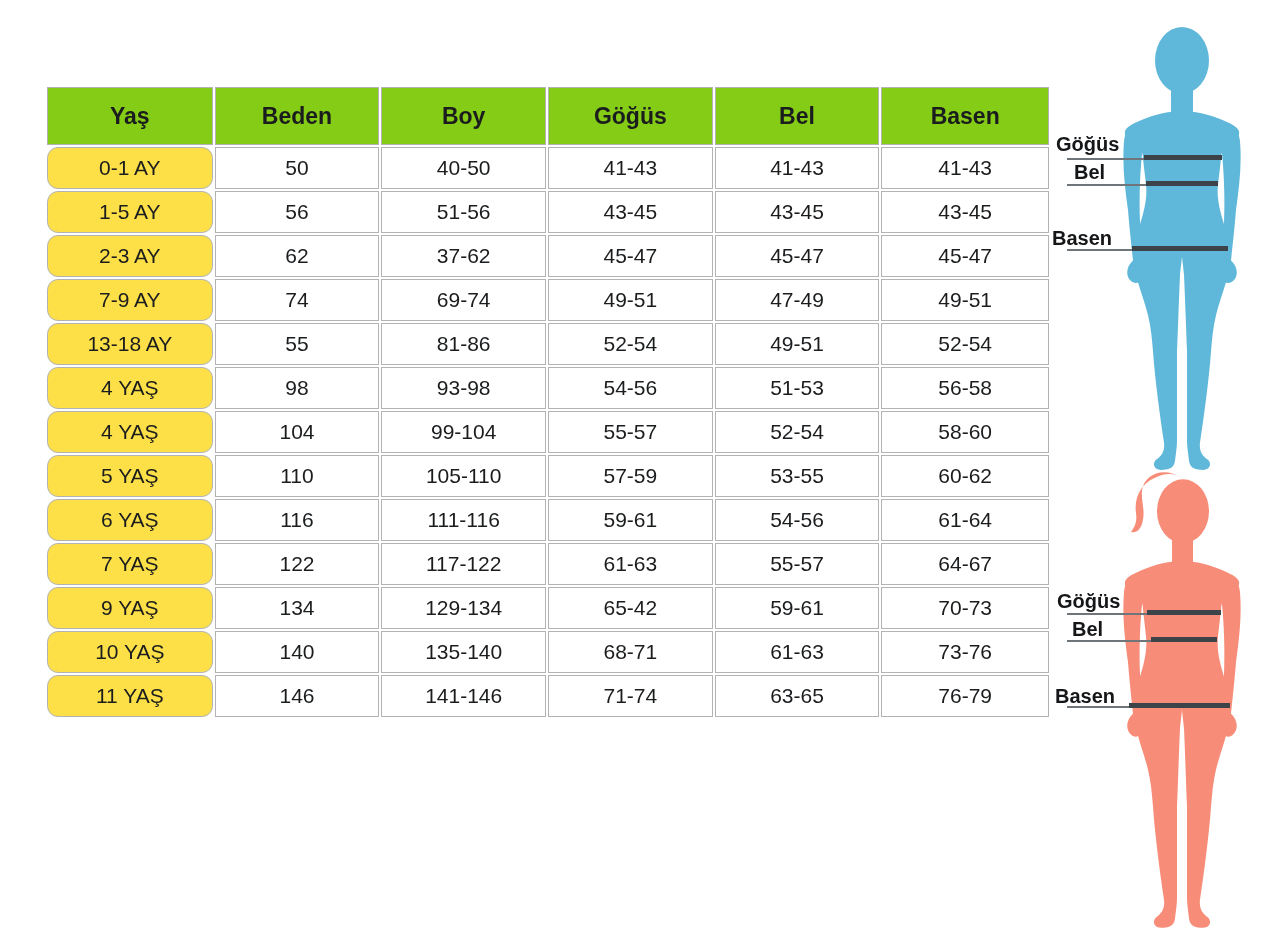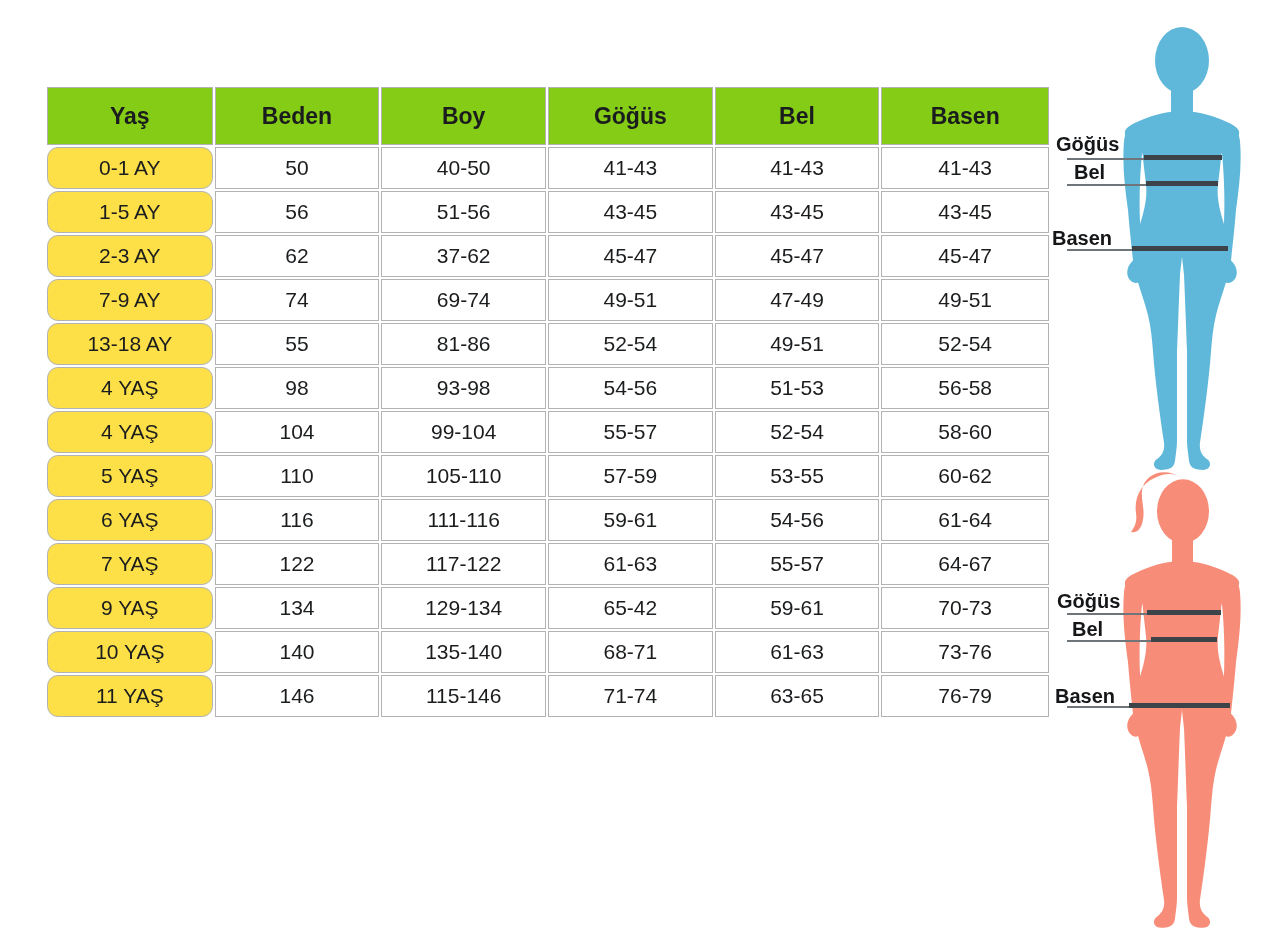--- a/index.html
+++ b/index.html
@@ -153,21 +153,21 @@
         <td class="row-head">10 YAŞ</td>
         <td>140</td>
         <td>135-140</td>
         <td>68-71</td>
         <td>61-63</td>
         <td>73-76</td>
       </tr>
       <tr>
         <td class="row-head">11 YAŞ</td>
         <td>146</td>
-        <td>115-146</td>
+        <td>141-146</td>
         <td>71-74</td>
         <td>63-65</td>
         <td>76-79</td>
       </tr>
     </tbody>
 </table>
 
 <div class="figure figure-upper" style="color: rgb(95, 184, 218);">
   <svg viewBox="0 0 172 448" preserveAspectRatio="none">
     <g fill="currentColor">

